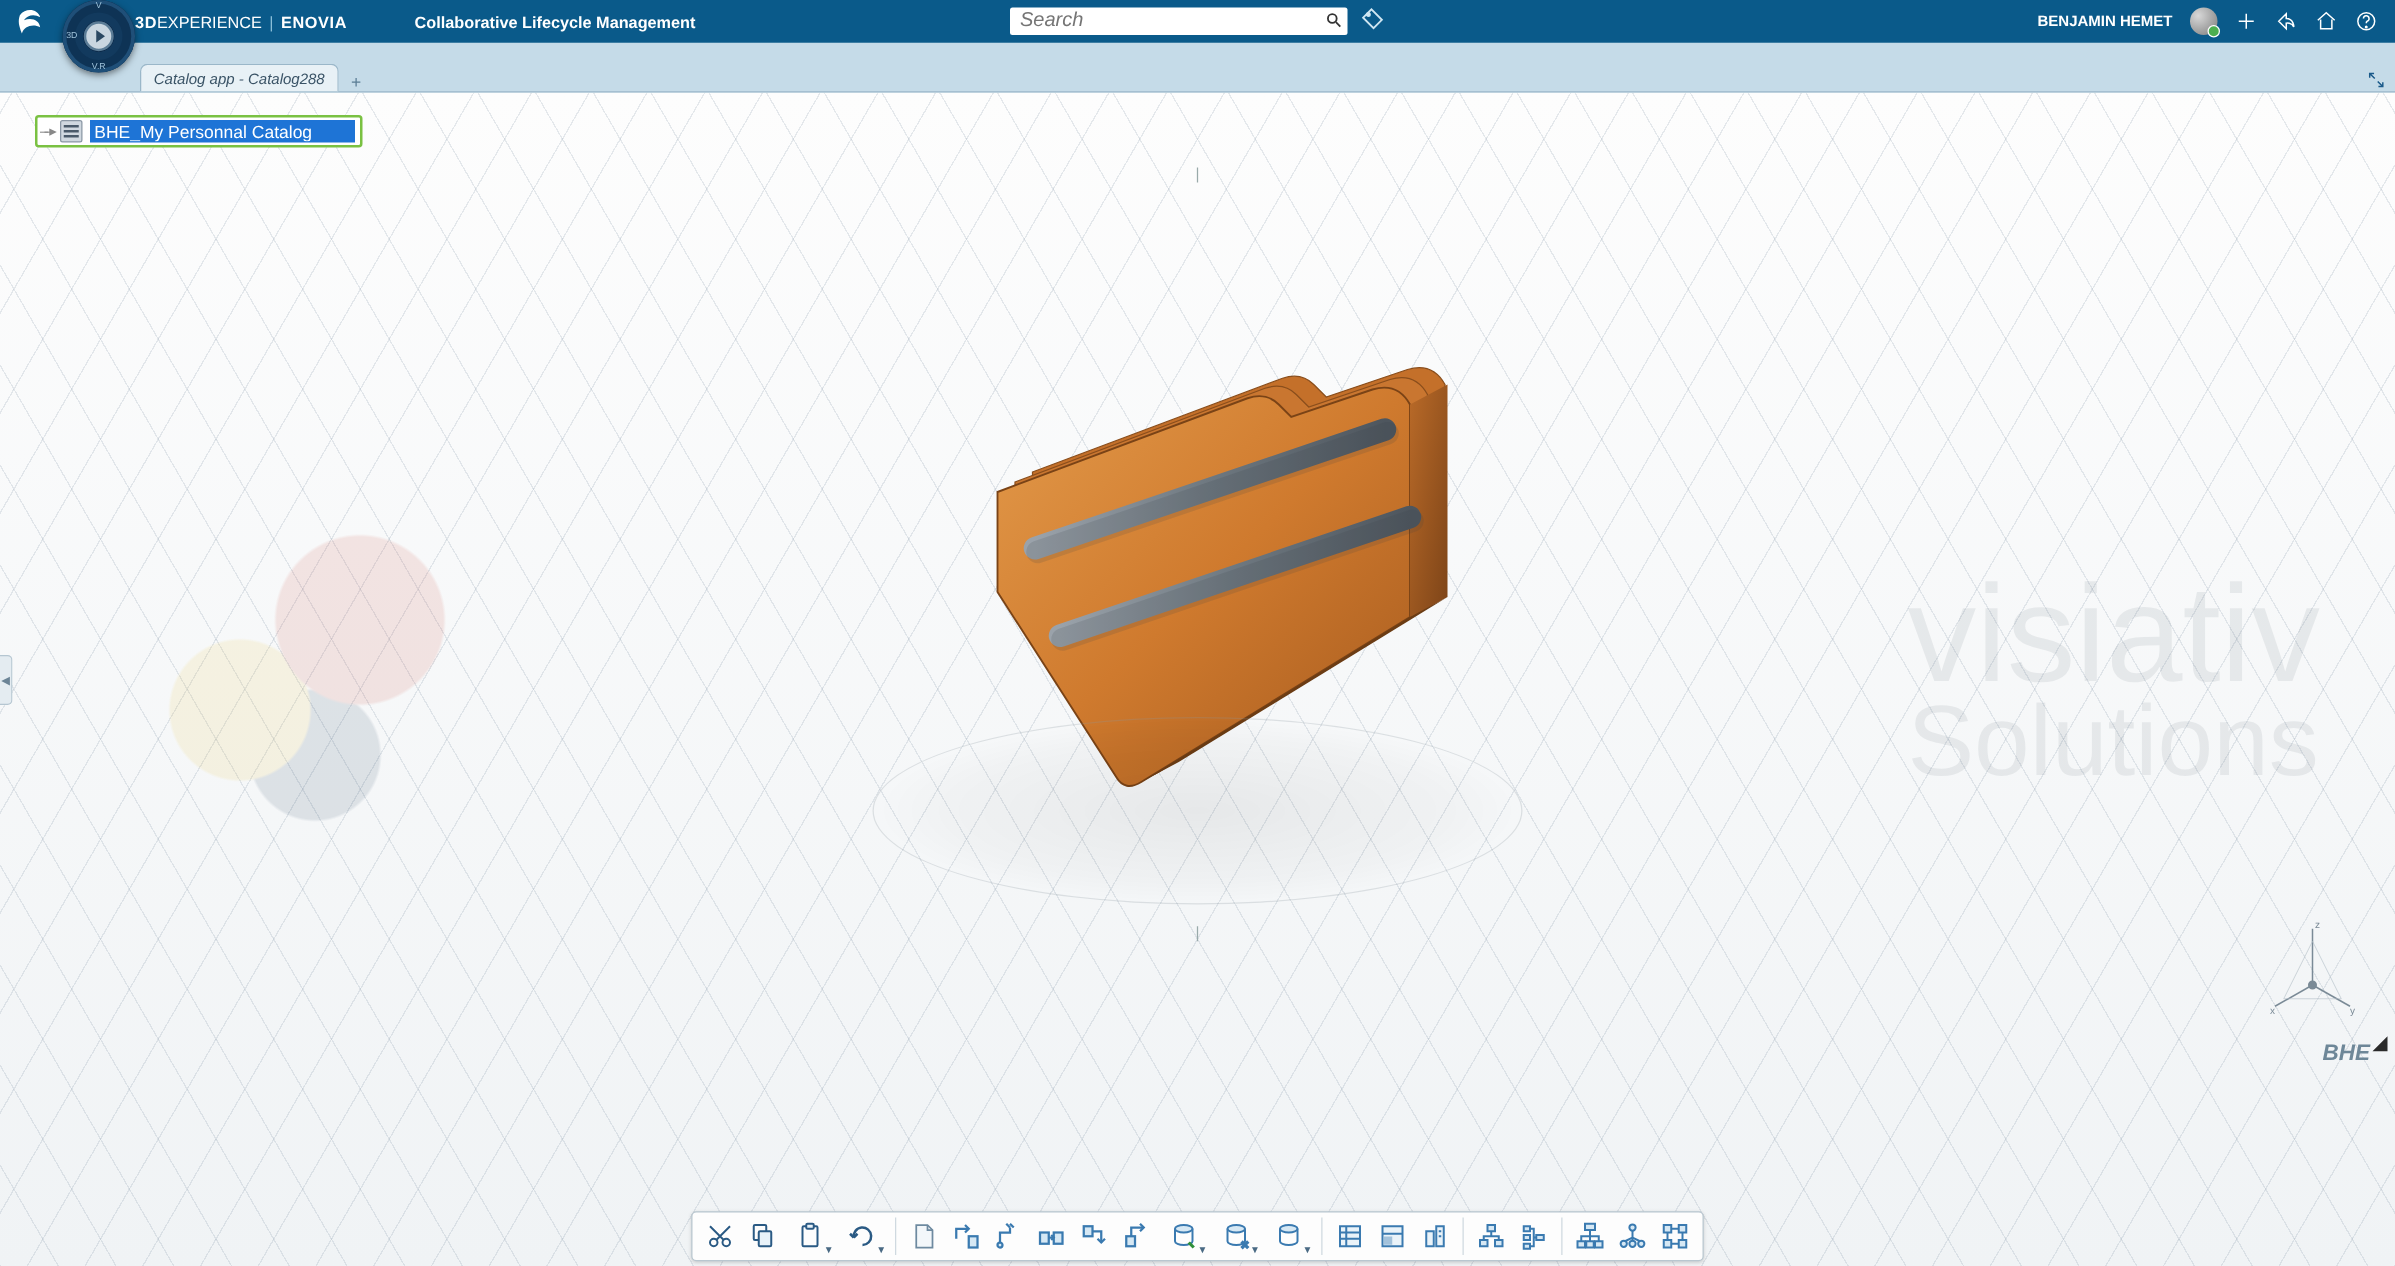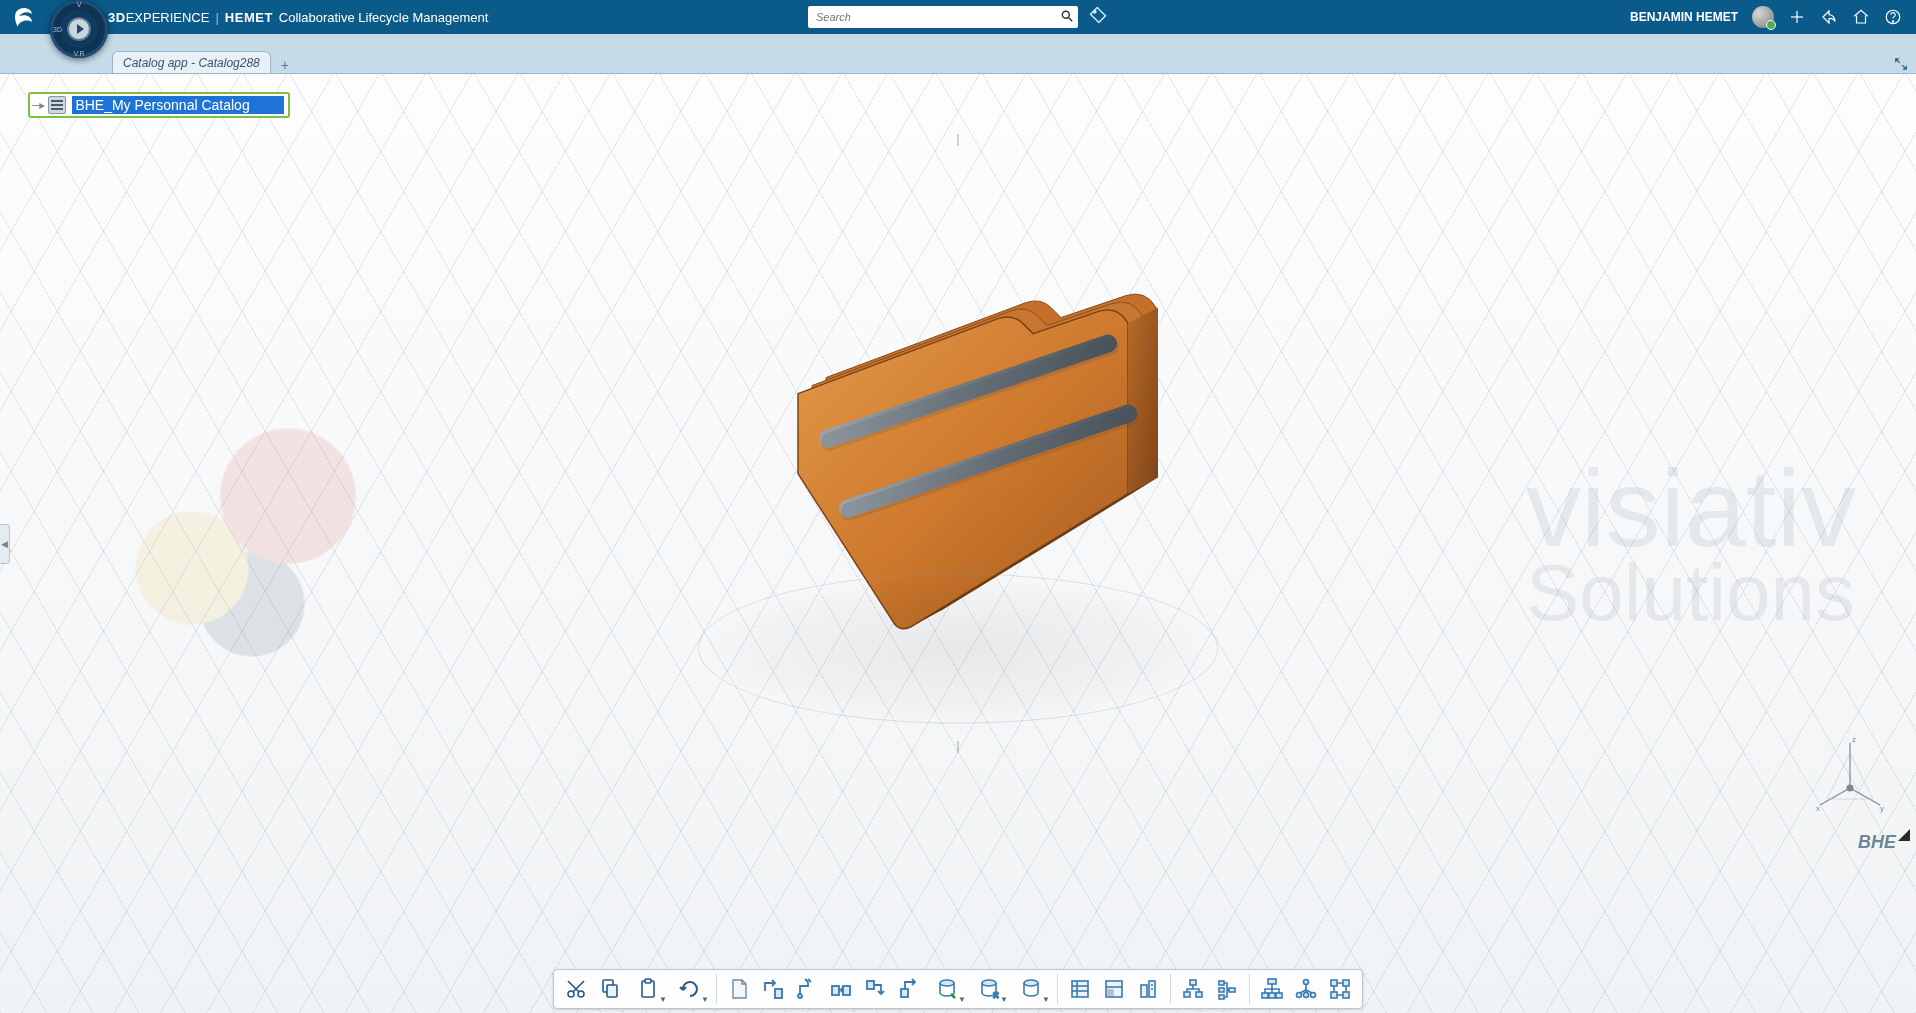--- a/index.html
+++ b/index.html
@@ -18,40 +18,40 @@
     position: relative;
     z-index: 50;
   }
   .header-left { display: flex; align-items: center; padding-left: 10px; gap: 10px; }
   .ds-logo { width: 28px; height: 28px; display: flex; align-items: center; justify-content: center; }
   .ds-logo svg { width: 26px; height: 26px; fill: #fff; }
   .brand-text { display: flex; align-items: baseline; gap: 6px; margin-left: 60px; }
   .brand-text .bold { font-weight: 700; letter-spacing: 0.5px; }
   .brand-text .thin { font-weight: 300; margin-top: 32px; }
   .brand-text .sep { color: #8abed8; }
-  .brand-text .sub { font-weight: 400; }
+  .brand-text .sub { font-weight: 700; margin-left: 48px; }
   .header-search {
     margin: 0 auto;
     display: flex;
     align-items: center;
     position: absolute;
     left: 50%;
     transform: translateX(-50%);
   }
   .search-box {
     background: #fff;
     border-radius: 2px;
     height: 22px;
     width: 270px;
     display: flex;
     align-items: center;
     padding: 0 4px 0 8px;
   }
   .search-box input {
-    border: none; outline: none; flex: 1; font-size: 11px; color: #555; font-style: italic;
+    border: none; outline: none; flex: 1; font-size: 16px; color: #555; font-style: italic;
     background: transparent;
   }
   .search-box .mag { color: #444; font-size: 14px; cursor: pointer; }
   .tag-icon { color: #cfe6f2; font-size: 18px; margin-left: 10px; cursor: pointer; }
   .header-right { margin-left: auto; display: flex; align-items: center; gap: 14px; padding-right: 14px; }
   .user-name { font-size: 12px; font-weight: 600; }
   .avatar {
     width: 22px; height: 22px; border-radius: 50%;
     background: radial-gradient(circle at 30% 30%, #d8d8d8, #7a7a7a);
     position: relative;
@@ -230,21 +230,21 @@
 <div class="header">
   <div class="header-left">
     <div class="ds-logo">
       <svg viewBox="0 0 32 32">
           <path d="M6 10c6-8 18-6 20 2-5-3-12-3-16 3 8-3 15 0 16 7-7-4-16-1-18 6-3-8-4-12-2-18z"></path>
         </svg>
     </div>
     <div class="brand-text">
       <span><span class="bold">3D</span><span class="thin">EXPERIENCE</span></span>
       <span class="sep">|</span>
-      <span class="bold">HEMET</span>
+      <span class="bold">ENOVIA</span>
       <span class="sub">Collaborative Lifecycle Management</span>
     </div>
   </div>
 
   <div class="header-search">
     <div class="search-box">
       <input type="text" placeholder="Search" style="">
       <span class="mag">
         <svg width="14" height="14" viewBox="0 0 24 24" fill="none" stroke="#333" stroke-width="2.5">
             <circle cx="10" cy="10" r="6"></circle>

